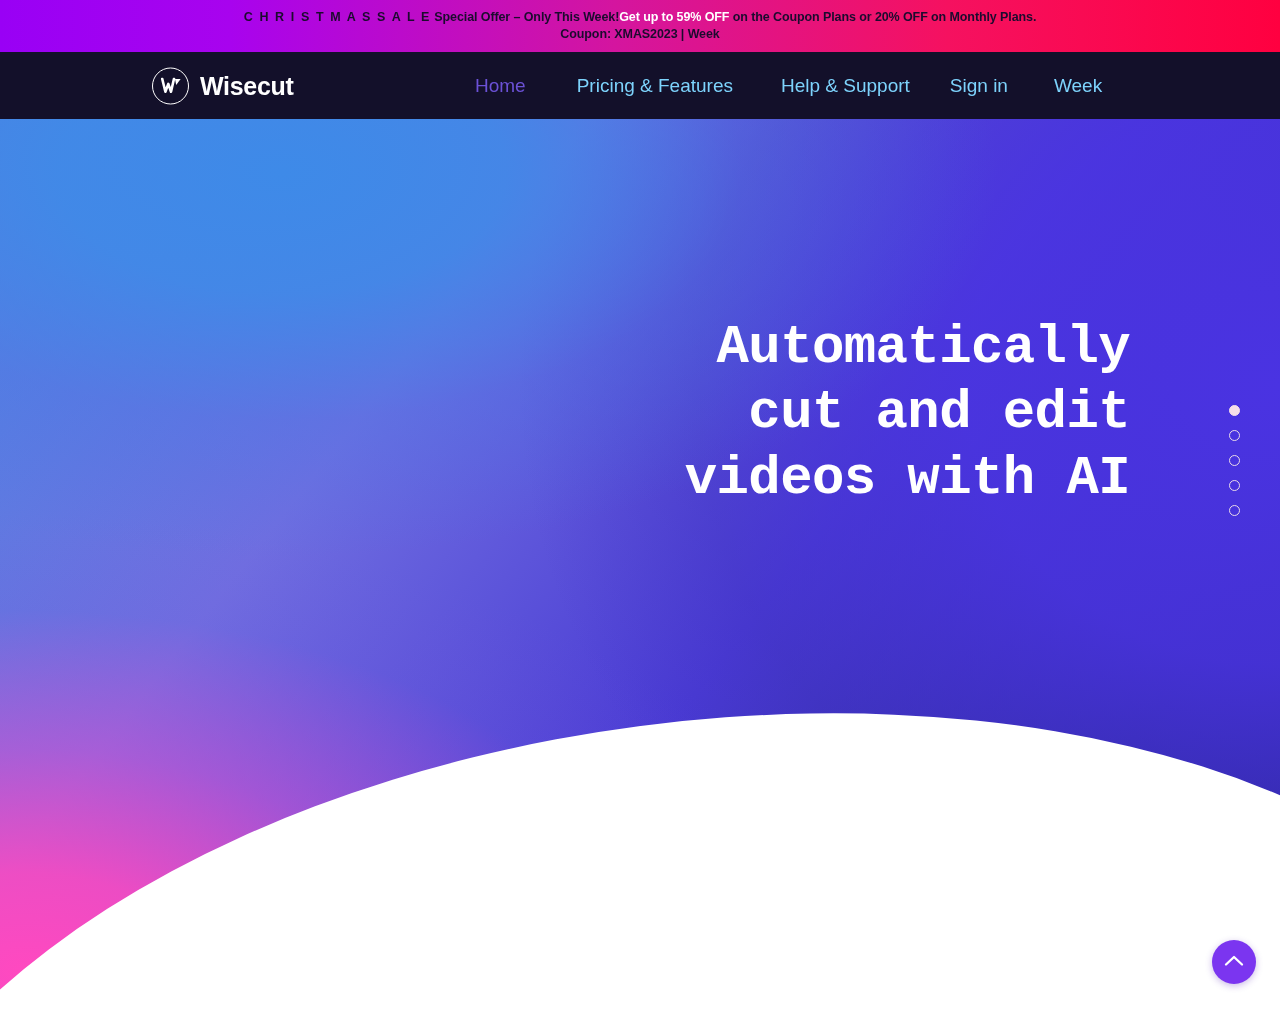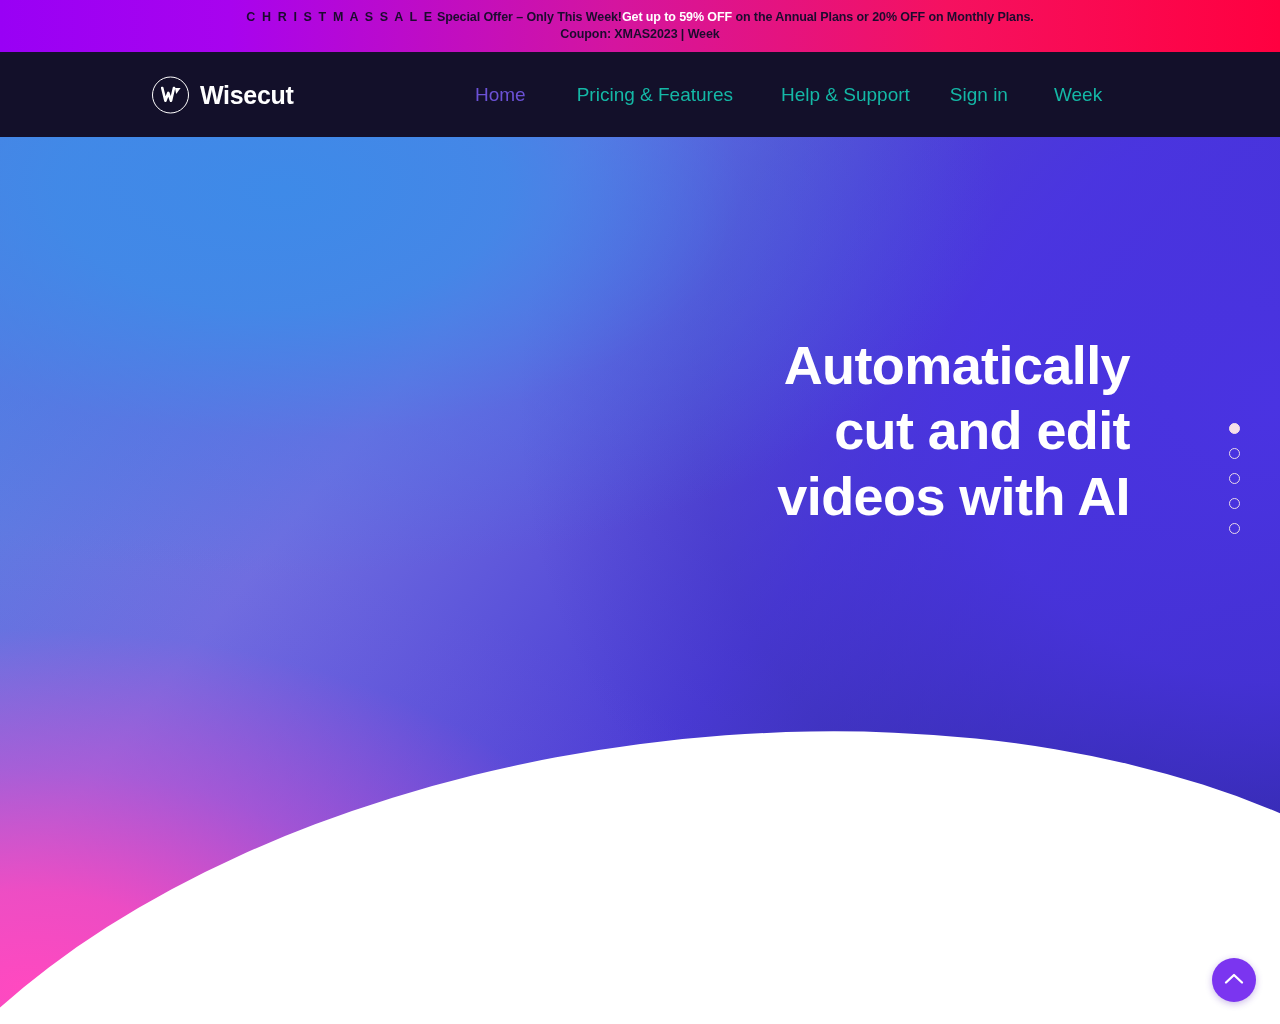--- a/index.html
+++ b/index.html
@@ -30,21 +30,21 @@
   }
   .promo-line a, .promo-line span{ text-decoration:none; }
   .promo-dark{ color:#1b0b2e; text-decoration:underline; text-underline-offset:2px; }
   .promo-light{ color:#ffffff; text-decoration:underline; text-underline-offset:2px;text-align:center; }
   .promo-plain{ color:#1b0b2e; text-decoration:none; }
   .promo-xmas{ color:#1b0b2e; text-decoration:underline; text-underline-offset:2px; letter-spacing:1.6px; }
 
   
   .site-header{
     position:relative;
-    width:1280px; height:85px;
+    width:1280px; height:67px;
     background:#13102a;
     display:flex; align-items:center;
   }
   .brand{
     position:absolute; left:152px; top:50%;
     transform:translateY(-50%);
     display:flex; align-items:center; gap:11px;
     text-decoration:none;
   }
   .brand-mark{
@@ -56,21 +56,21 @@
   .brand-name{
     color:#ffffff; font-size:25px; font-weight:bold;
     letter-spacing:-0.3px;
   }
   .main-nav{
     position:absolute; left:440px; top:50%;
     transform:translateY(-50%);
     display:flex; align-items:center;margin-left:35px;
   }
   .nav-link{
-    color:#14b8a6;
+    color:#7dd3fc;
     font-size:19px;
     font-weight:400;
     text-decoration:none;
     white-space:nowrap;
     padding:0 0;
   }
   .nav-gap-1{ width:51px; }
   .nav-gap-2{ width:48px; }
   .nav-gap-3{ width:40px; }
   .nav-gap-4{ width:46px; }
@@ -79,20 +79,21 @@
   
   .hero{
     position:relative;
     width:1280px; height:887px;
     overflow:hidden;
     background:
       radial-gradient(ellipse 95% 78% at 2% 96%, #ff49c0 0%, rgba(255,73,192,0.88) 14%, rgba(214,80,208,0.55) 32%, rgba(120,90,220,0.14) 52%, rgba(120,90,220,0) 66%),
       radial-gradient(ellipse 80% 62% at 22% 6%, #3e8ae8 0%, rgba(62,138,232,0.85) 22%, rgba(70,120,230,0.35) 45%, rgba(70,120,230,0) 70%),
       radial-gradient(ellipse 70% 90% at 100% 30%, #4a33e2 0%, rgba(74,51,226,0.8) 35%, rgba(60,45,190,0.3) 65%, rgba(60,45,190,0) 85%),
       linear-gradient(128deg,#4f86e2 0%,#6f6ee0 30%,#4a3bd4 58%,#2e2b9c 82%,#262490 100%);
+    font-family: Liberation Mono, monospace;
   }
   .hero-headline{
     position:absolute;
     right:150px;
     top:196px;
     width:560px;
     text-align:right;
     color:#ffffff;
     font-size:54px;
     font-weight:bold;
@@ -149,21 +150,21 @@
   .page-bottom{
     position:relative;
     width:1280px;
     height:0;
   }
 </style>
 </head>
 <body>
 
 <div class="promo-banner">
-  <div class="promo-line"><a class="promo-xmas" href="#">C H R I S T M A S   S A L E</a><a class="promo-dark" href="#"> Special Offer – Only This Week!</a><a class="promo-light" href="#">Get up to 59% OFF</a><a class="promo-dark" href="#"> on the Annual Plans or </a><a class="promo-dark" href="#">20% OFF</a><a class="promo-dark" href="#"> on Monthly Plans.</a></div>
+  <div class="promo-line"><a class="promo-xmas" href="#">C H R I S T M A S   S A L E</a><a class="promo-dark" href="#"> Special Offer – Only This Week!</a><a class="promo-light" href="#">Get up to 59% OFF</a><a class="promo-dark" href="#"> on the Coupon Plans or </a><a class="promo-dark" href="#">20% OFF</a><a class="promo-dark" href="#"> on Monthly Plans.</a></div>
   <div class="promo-line"><span class="promo-plain">Coupon: XMAS2023 | </span><a class="promo-dark" href="#">Week</a></div>
 </div>
 
 <header class="site-header">
   <a class="brand" href="#">
     <span class="brand-mark">
       <svg width="22" height="16" viewBox="0 0 22 16" aria-hidden="true">
         <path d="M2.2 1.2 L5.4 14.2 L8.3 6.4 L11.0 14.2 L14.0 1.2" fill="none" stroke="#ffffff" stroke-width="2.6" stroke-linecap="round" stroke-linejoin="round"></path>
         <path d="M15.0 1.5 L20.6 1.5 L16.2 7.6 Z" fill="#ffffff"></path>
       </svg>

